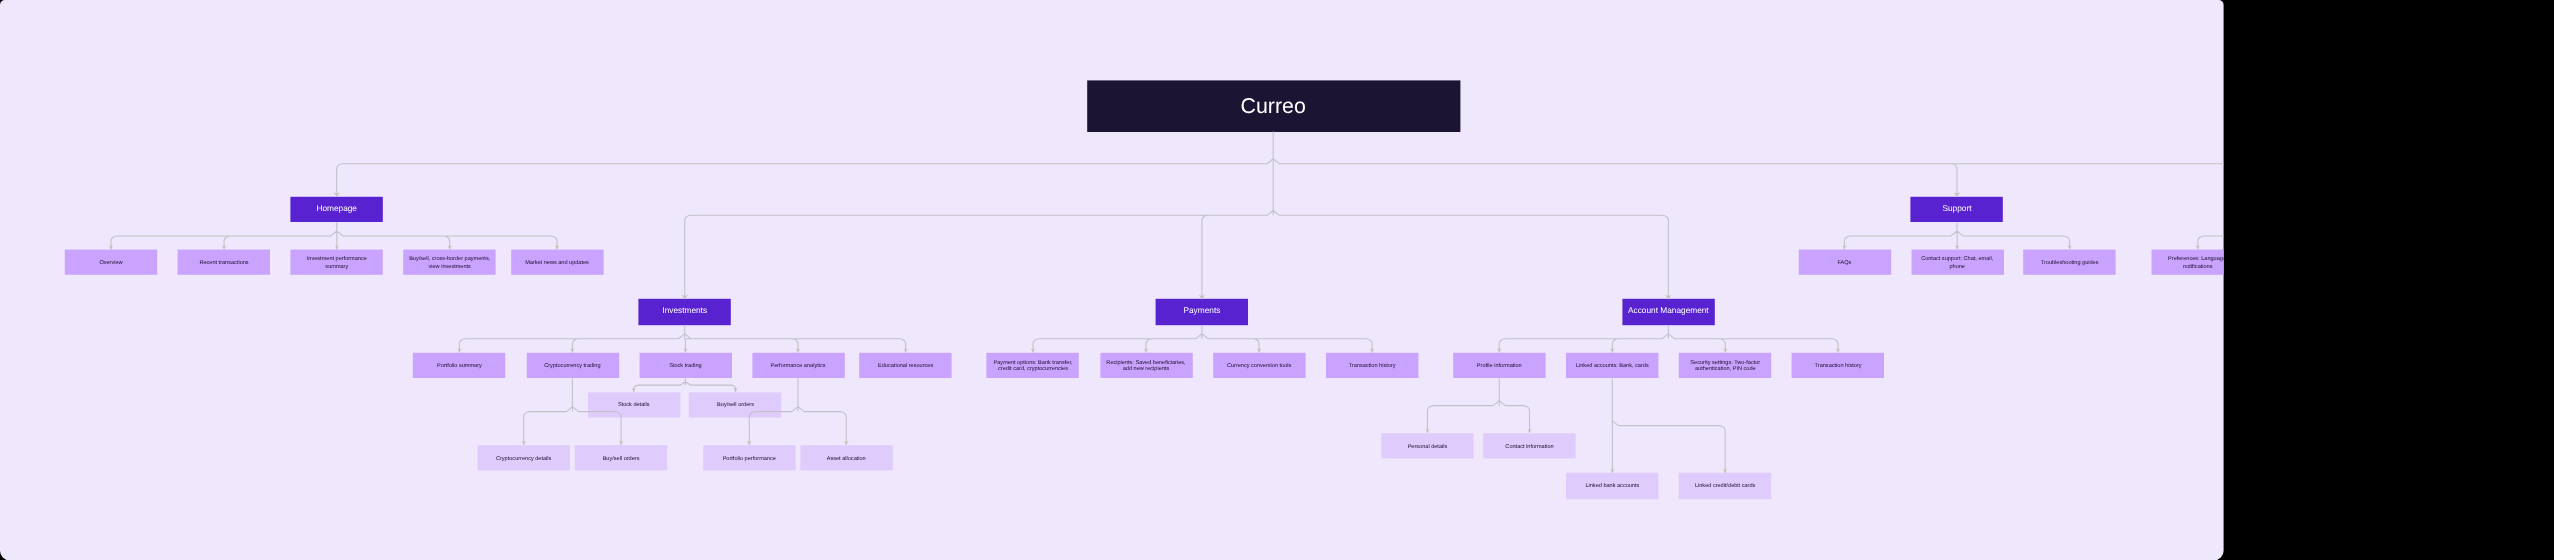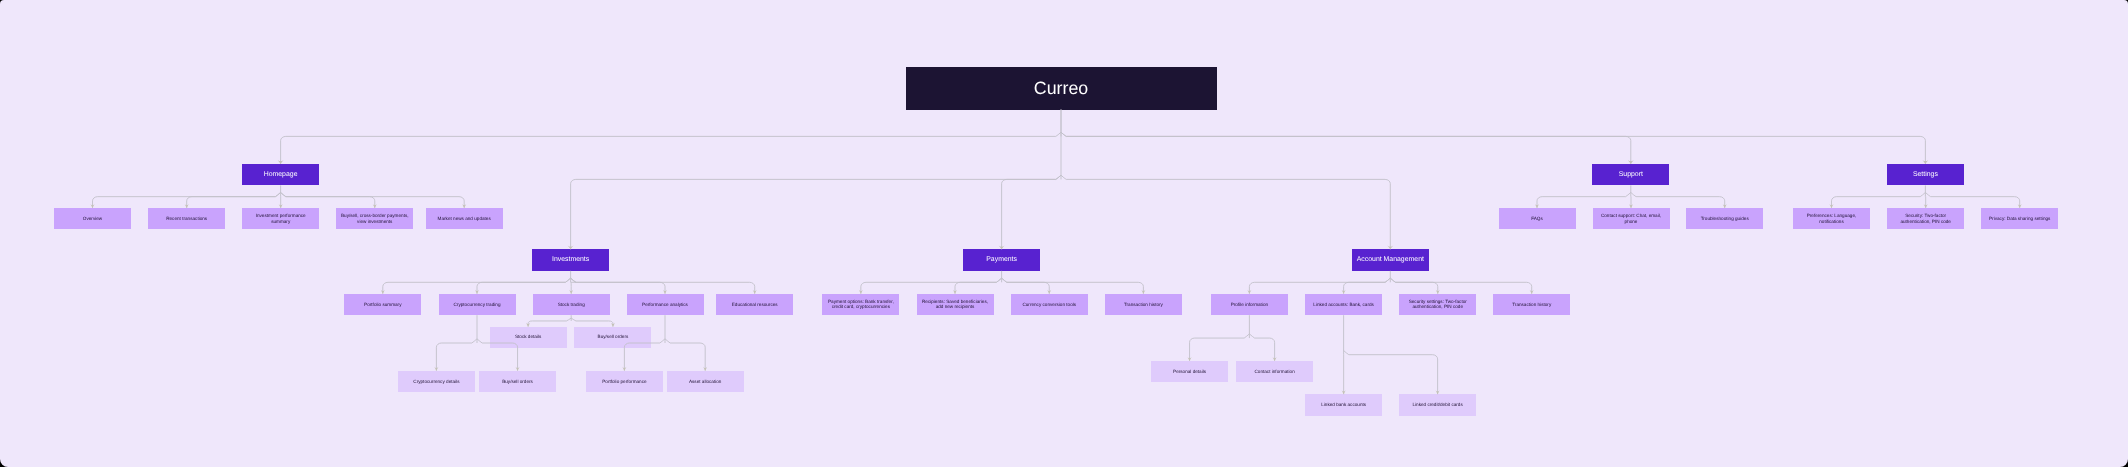--- a/index.html
+++ b/index.html
@@ -1,19 +1,19 @@
 <!DOCTYPE html>
 <html><head>
 <meta charset="utf-8">
 <title>Curreo sitemap</title>
 <style>
   html,body{margin:0;padding:0;background:#000;
     font-family:"Liberation Sans",sans-serif;
     -webkit-font-smoothing:antialiased;text-rendering:geometricPrecision;}
-  #canvas{position:relative;width:2128px;height:467px;background:#efe7fb;
+  #canvas{position:relative;width:1853px;height:467px;background:#efe7fb;
     overflow:hidden;border-radius:4px 4px 8px 8px;}
   #edge-layer{position:absolute;left:0;top:0;width:2128px;height:467px;
     pointer-events:none;z-index:5;}
   #node-layer{position:absolute;left:0;top:0;width:2128px;height:467px;z-index:1;}
   .node{position:absolute;display:flex;align-items:center;justify-content:center;
     text-align:center;box-sizing:border-box;font-family:"Liberation Sans",sans-serif;}
   .node .label{display:block;width:100%;}
   .node .label-line{display:block;white-space:nowrap;}
   .level-0{background:#1c1433;color:#ffffff;font-size:17.8px;}
   .level-0 .label-line{line-height:21px;}

